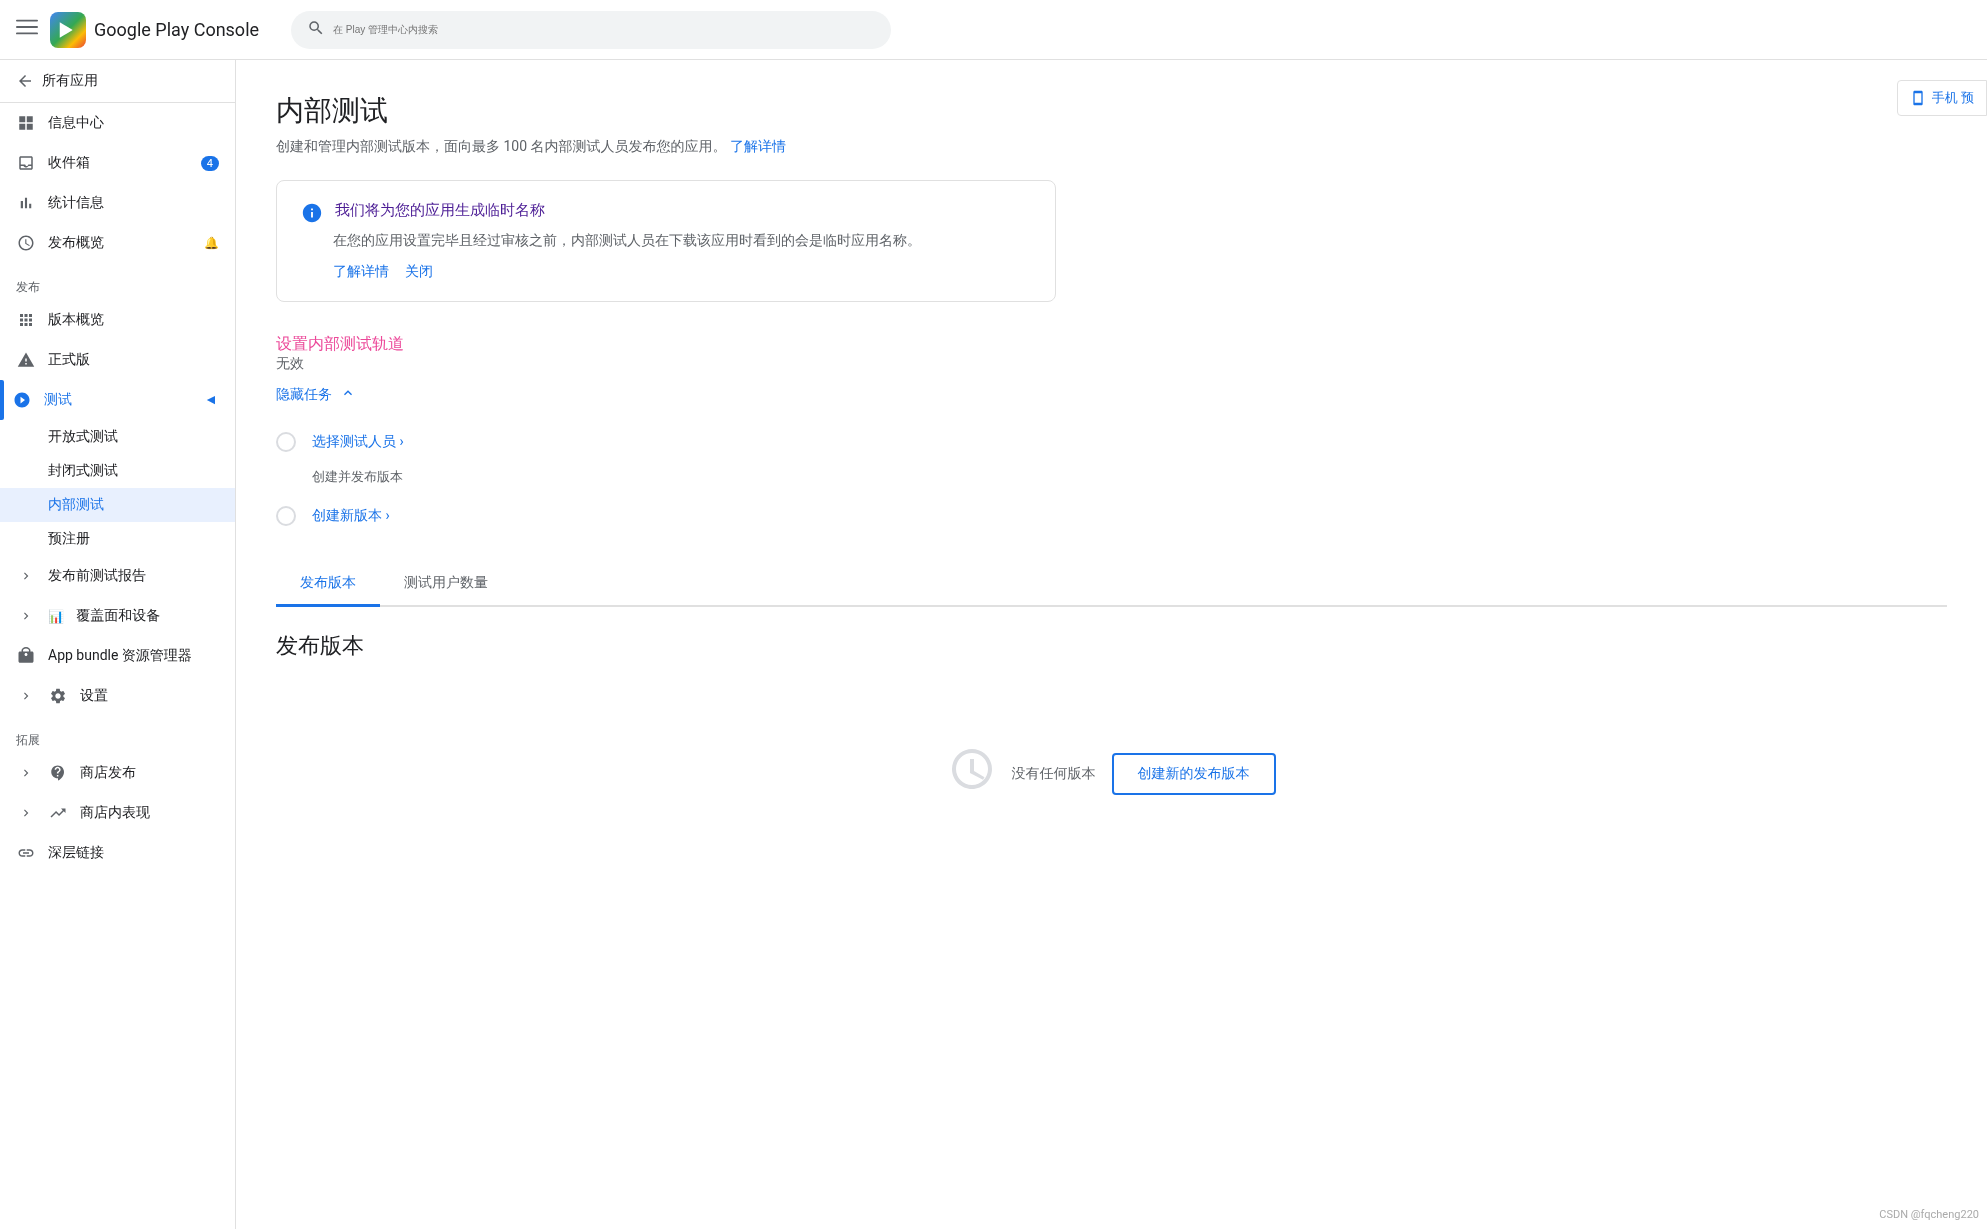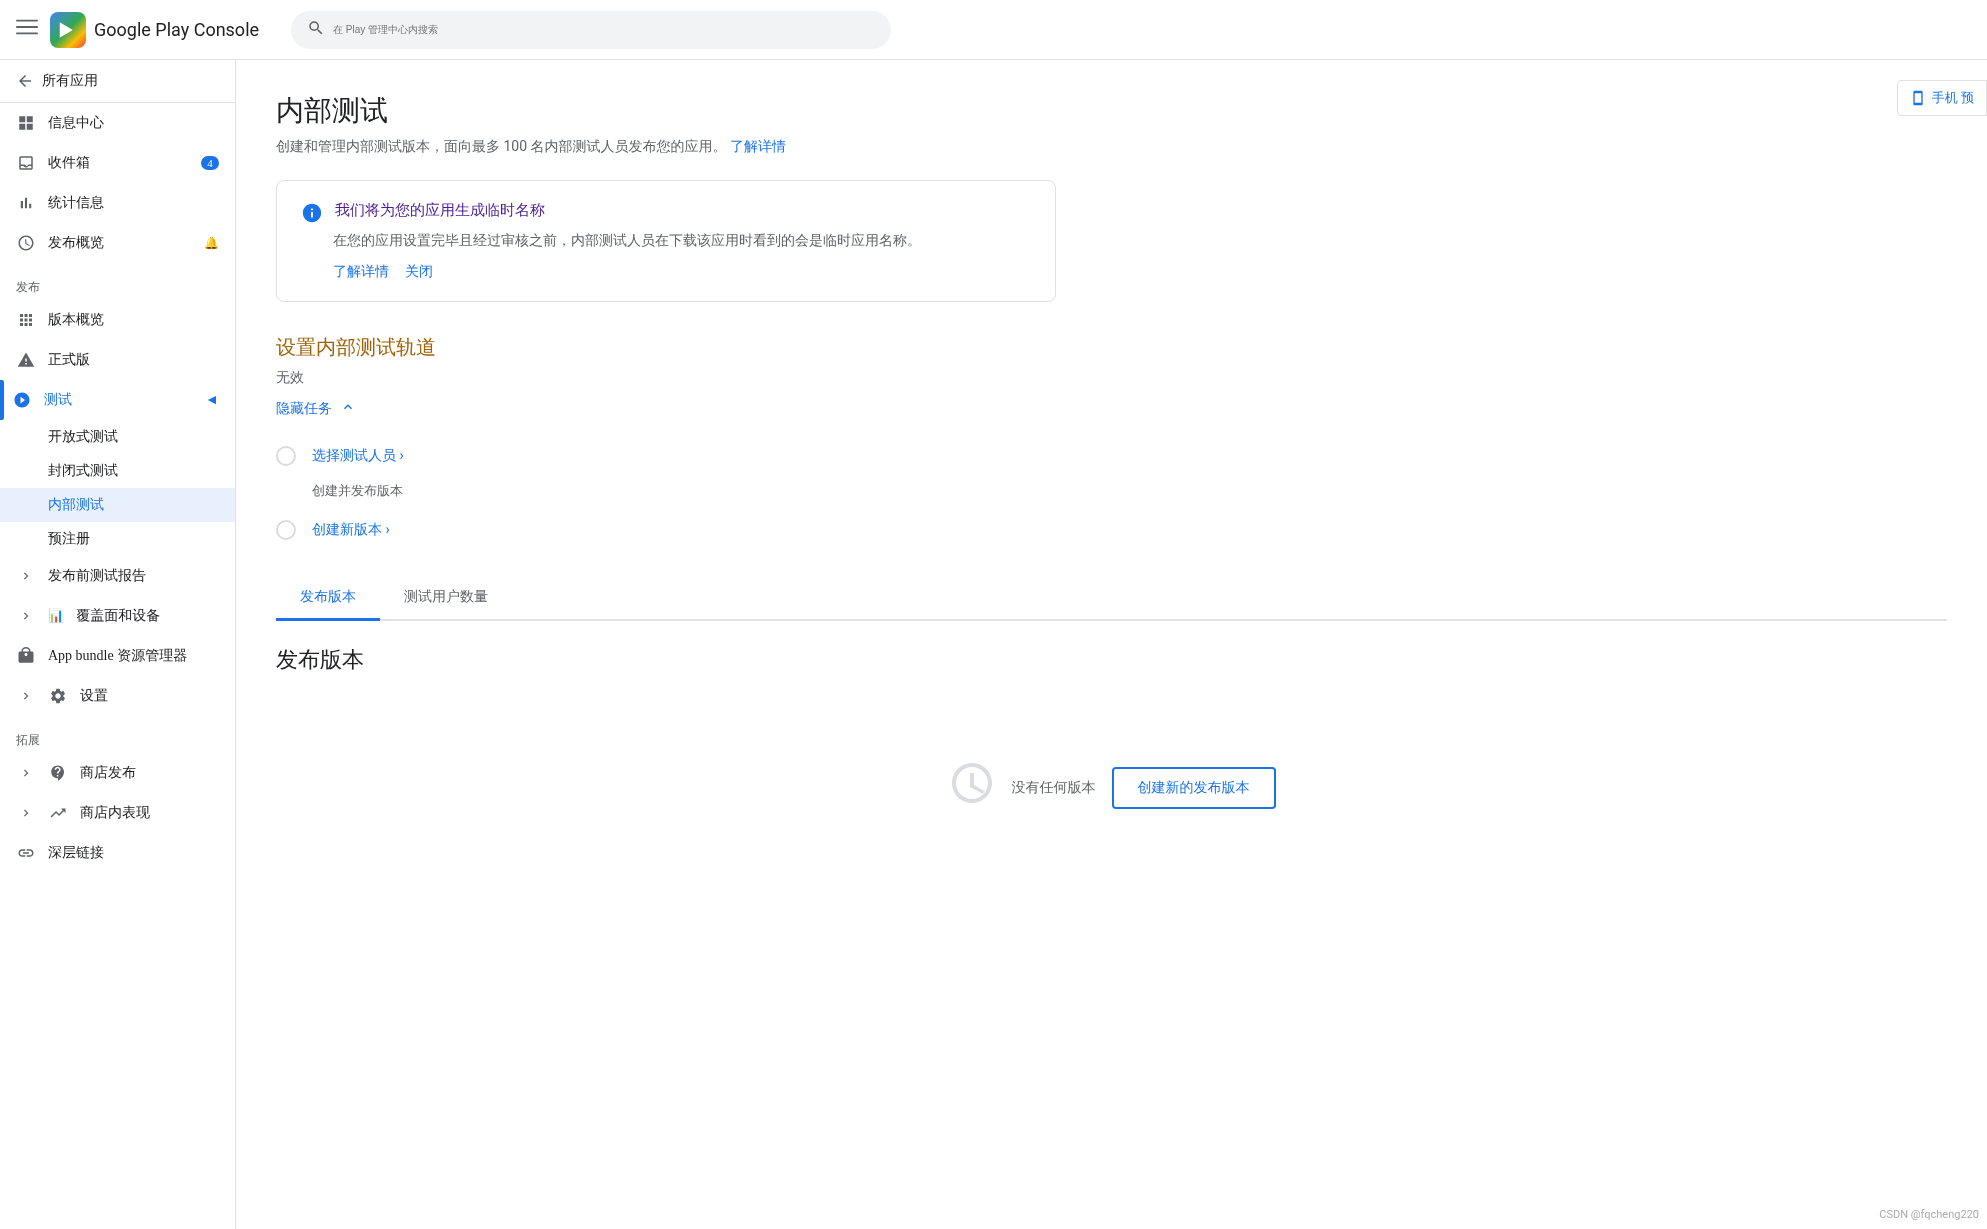--- a/index.html
+++ b/index.html
@@ -27,21 +27,21 @@
       border: none; background: transparent; outline: none; font-size: 10px; color: #202124; width: 100%;
     }
     .search-icon { color: #5f6368; font-size: 18px; }
 
     
     .app-body { display: flex; flex: 1; overflow: hidden; }
 
     
     .sidebar {
       width: 236px; flex-shrink: 0; background: #fff; border-right: 1px solid #e0e0e0;
-      overflow-y: auto; display: flex; flex-direction: column; font-family: Liberation Serif, serif;
+      overflow-y: auto; display: flex; flex-direction: column;
     }
     .sidebar-back {
       display: flex; align-items: center; gap: 8px; padding: 12px 16px;
       color: #202124; font-size: 14px; cursor: pointer; border-bottom: 1px solid #e0e0e0;
     }
     .sidebar-section-label {
       font-size: 12px; color: #5f6368; font-weight: 500; padding: 16px 16px 4px;
       text-transform: none; letter-spacing: 0;
     }
     .sidebar-item {
@@ -77,21 +77,21 @@
       padding: 20px 24px; margin-bottom: 32px; max-width: 780px;
     }
     .info-banner-header { display: flex; align-items: flex-start; gap: 12px; }
     .info-icon { color: #1a73e8; font-size: 20px; margin-top: 1px; flex-shrink: 0; }
     .info-banner-title { font-size: 15px; font-weight: 500; color: #4c1d95; margin-bottom: 8px; }
     .info-banner-body { font-size: 14px; color: #5f6368; line-height: 1.6; margin-left: 32px; }
     .info-banner-actions { display: flex; gap: 16px; margin-top: 12px; margin-left: 32px; }
     .info-link { color: #1a73e8; font-size: 14px; text-decoration: none; cursor: pointer; }
 
     
-    .section-title { font-size: 20px; font-weight: 500; color: #a16207; margin-bottom: 8px; }
+    .section-title { font-size: 16px; font-weight: 500; color: #ec4899; margin-bottom: 0; }
     .section-status { font-size: 14px; color: #5f6368; margin-bottom: 12px; }
 
     
     .tasks-header {
       display: flex; align-items: center; gap: 8px; color: #1a73e8; font-size: 14px;
       cursor: pointer; margin-bottom: 16px;
     }
     .task-item {
       display: flex; align-items: center; gap: 16px; padding: 12px 0;
       font-size: 14px; color: #202124;

